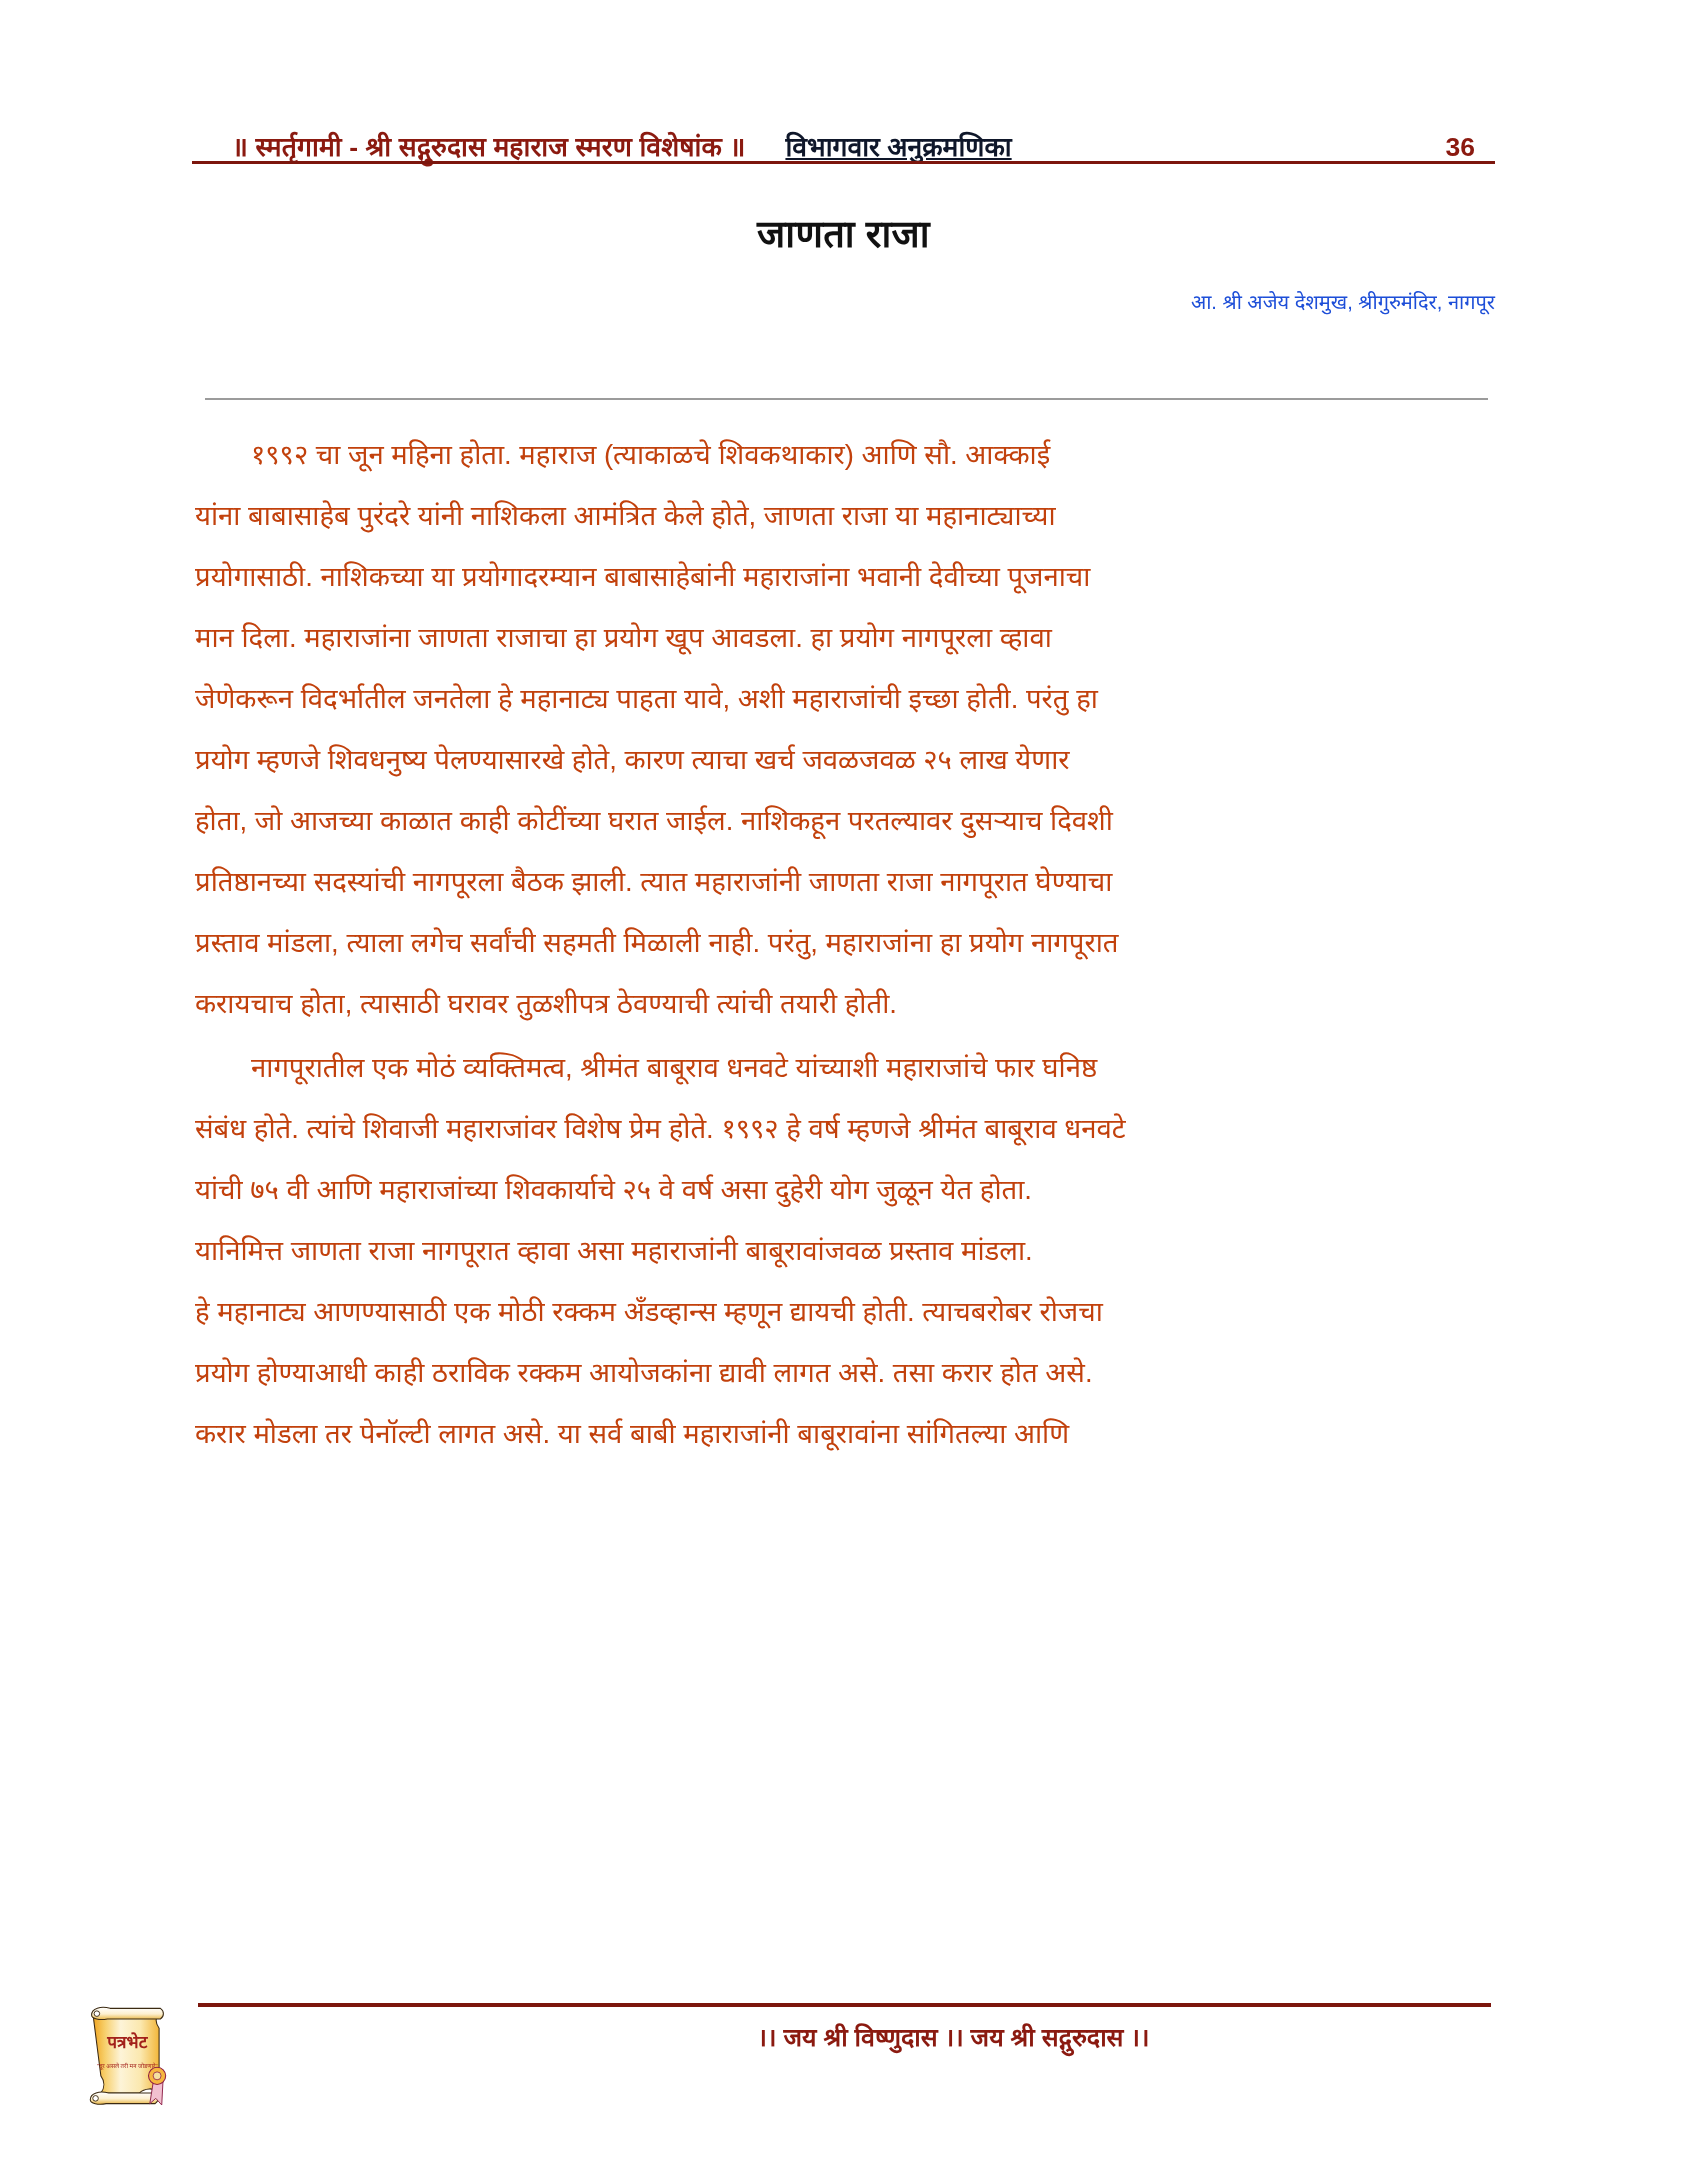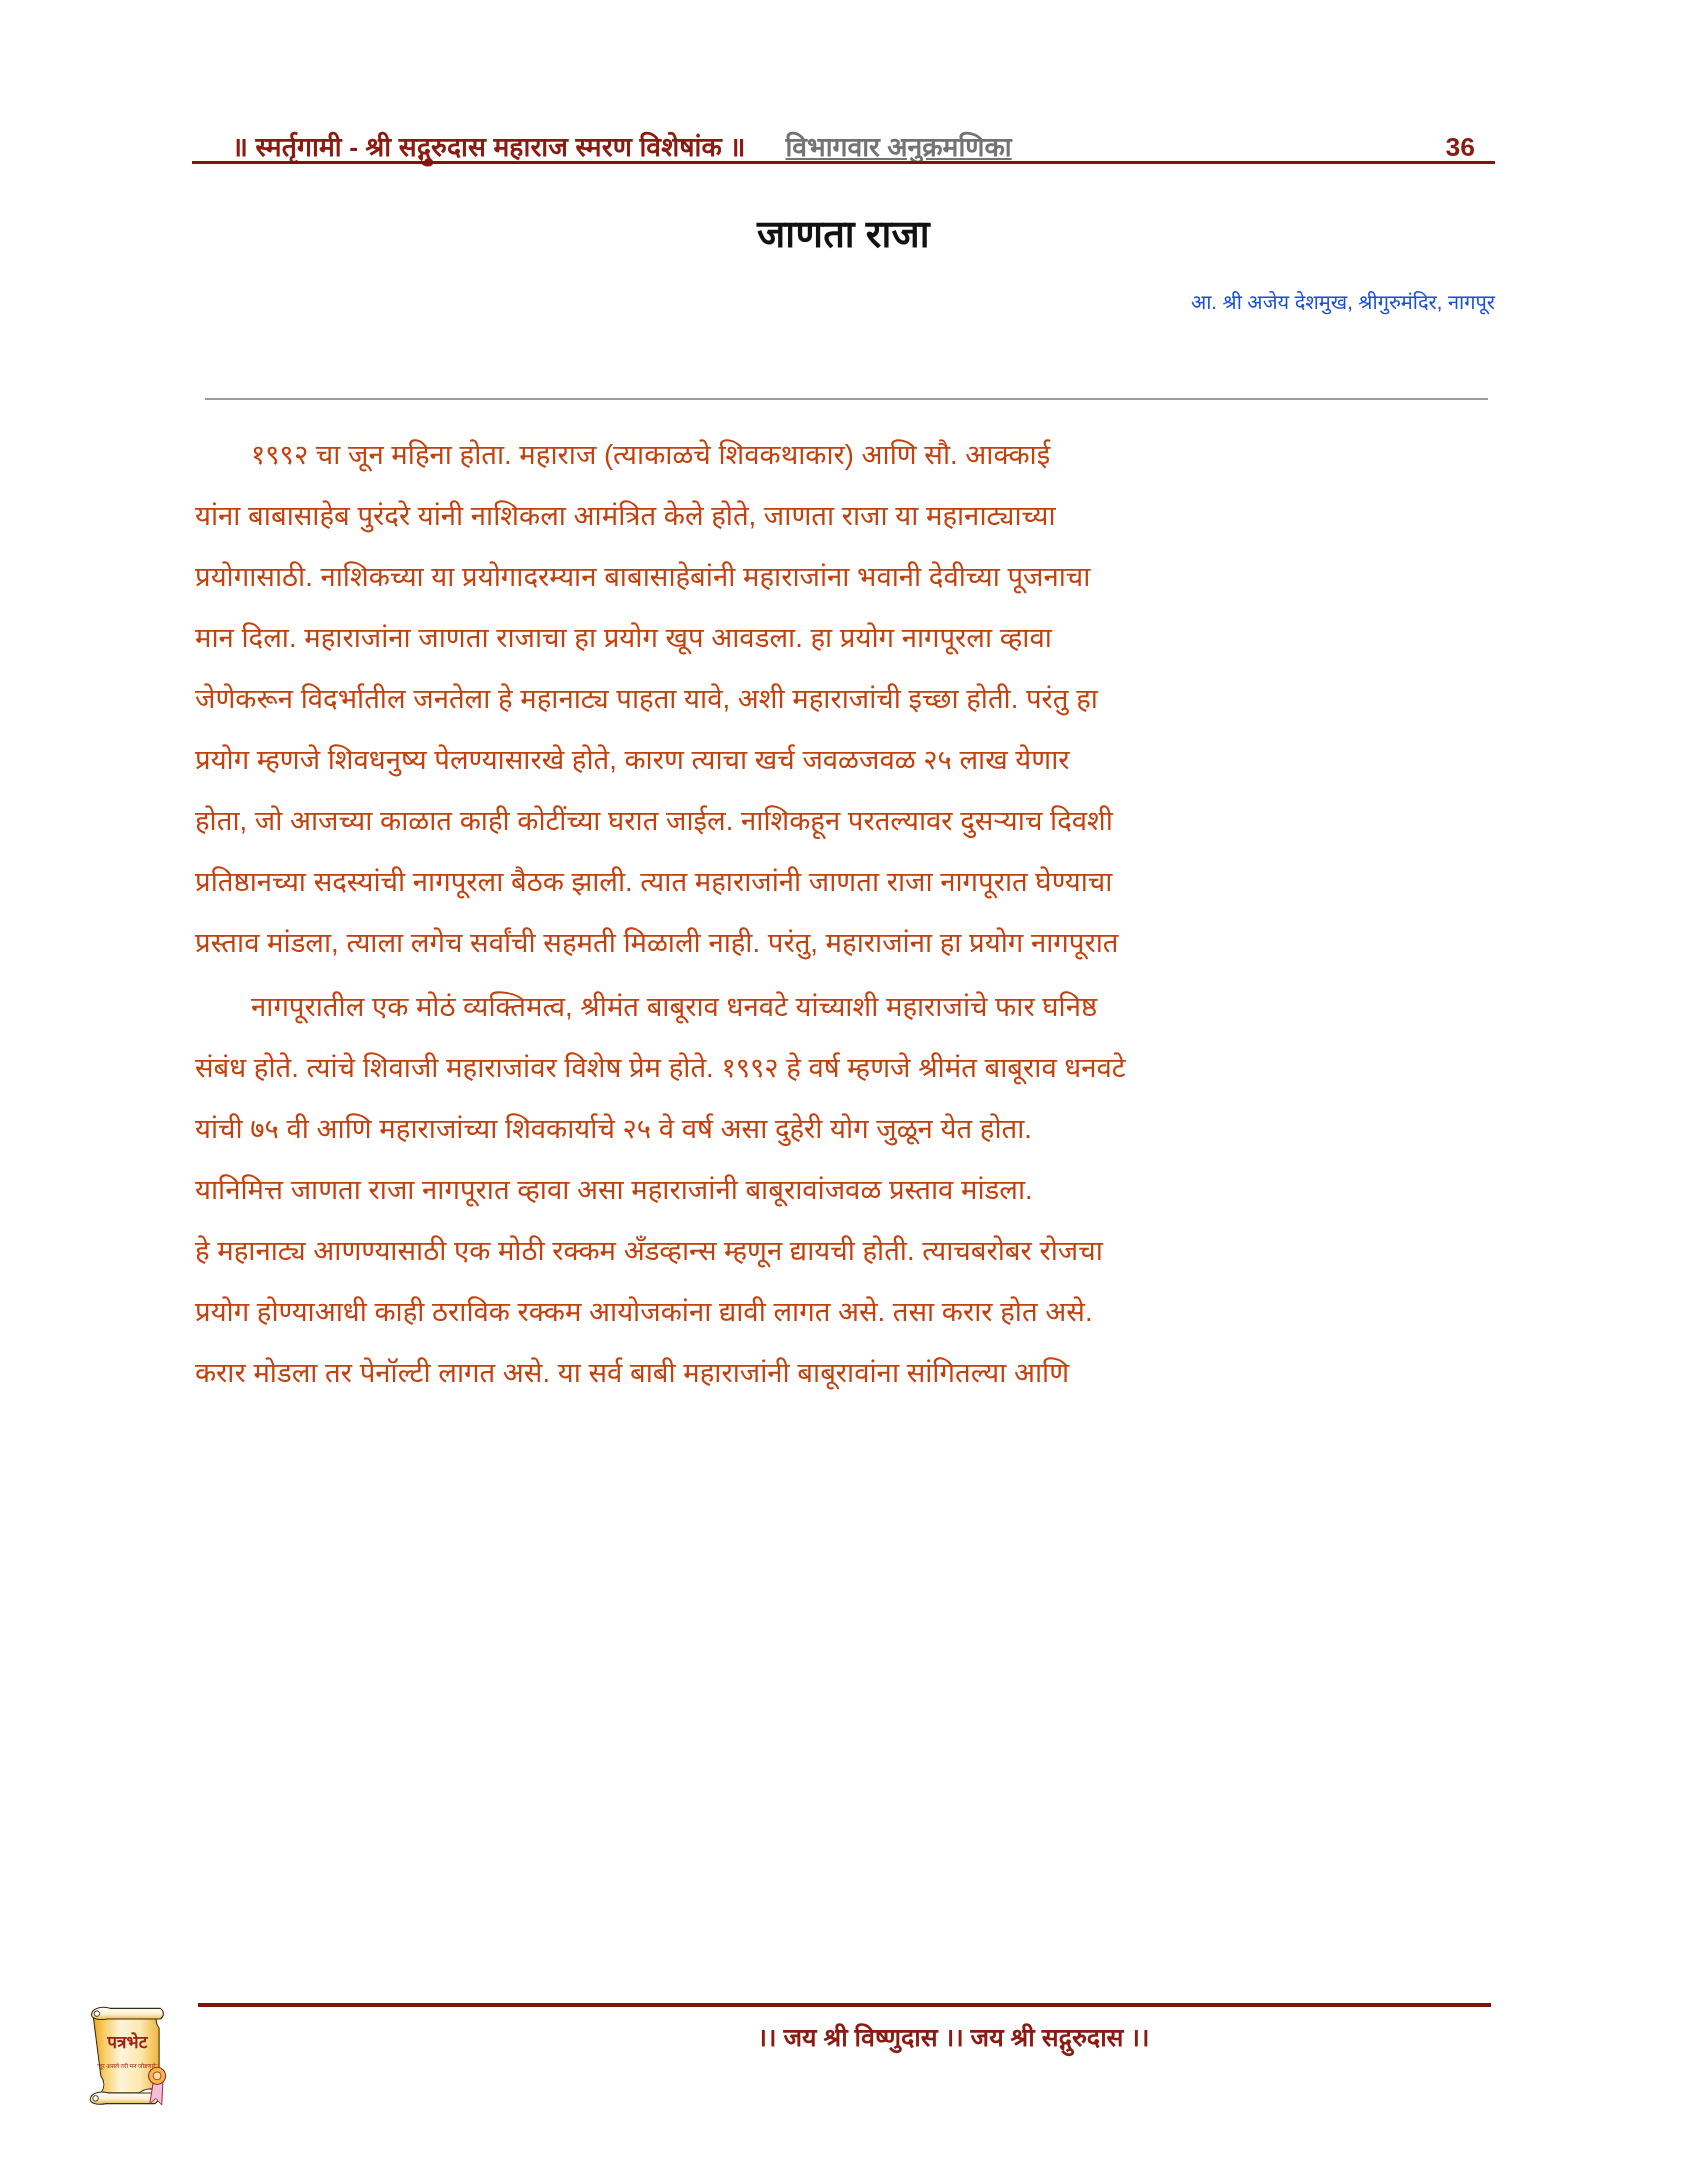--- a/index.html
+++ b/index.html
@@ -29,21 +29,21 @@
   }
   .hdr-title {
     color: #8b1a10;
     font-size: 26.5px;
     font-weight: bold;
     white-space: nowrap;
     letter-spacing: 0.1px;
     margin-left: 40px;
   }
   .hdr-link {
-    color: #737373;
+    color: #0f172a;
     font-size: 26.5px;
     font-weight: bold;
     text-decoration: underline;
     white-space: nowrap;
     margin-left: 40px;
     cursor: pointer;
   }
   .hdr-pageno {
     color: #8b1a10;
     font-size: 26.5px;
@@ -175,20 +175,21 @@
     <p class="para" id="p1">
         <span class="line"><span class="indent"></span>१९९२ चा जून महिना होता. महाराज (त्याकाळचे शिवकथाकार) आणि सौ. आक्काई</span>
         <span class="line">यांना बाबासाहेब पुरंदरे यांनी नाशिकला आमंत्रित केले होते, जाणता राजा या महानाट्याच्या</span>
         <span class="line">प्रयोगासाठी. नाशिकच्या या प्रयोगादरम्यान बाबासाहेबांनी महाराजांना भवानी देवीच्या पूजनाचा</span>
         <span class="line">मान दिला. महाराजांना जाणता राजाचा हा प्रयोग खूप आवडला. हा प्रयोग नागपूरला व्हावा</span>
         <span class="line">जेणेकरून विदर्भातील जनतेला हे महानाट्य पाहता यावे, अशी महाराजांची इच्छा होती. परंतु हा</span>
         <span class="line">प्रयोग म्हणजे शिवधनुष्य पेलण्यासारखे होते, कारण त्याचा खर्च जवळजवळ २५ लाख येणार</span>
         <span class="line">होता, जो आजच्या काळात काही कोटींच्या घरात जाईल. नाशिकहून परतल्यावर दुसऱ्याच दिवशी</span>
         <span class="line">प्रतिष्ठानच्या सदस्यांची नागपूरला बैठक झाली. त्यात महाराजांनी जाणता राजा नागपूरात घेण्याचा</span>
         <span class="line">प्रस्ताव मांडला, त्याला लगेच सर्वांची सहमती मिळाली नाही. परंतु, महाराजांना हा प्रयोग नागपूरात</span>
+        <span class="line">करायचाच होता, त्यासाठी घरावर तुळशीपत्र ठेवण्याची त्यांची तयारी होती.</span>
       </p>
     <p class="para" id="p2">
         <span class="line"><span class="indent"></span>नागपूरातील एक मोठं व्यक्तिमत्व, श्रीमंत बाबूराव धनवटे यांच्याशी महाराजांचे फार घनिष्ठ</span>
         <span class="line">संबंध होते. त्यांचे शिवाजी महाराजांवर विशेष प्रेम होते. १९९२ हे वर्ष म्हणजे श्रीमंत बाबूराव धनवटे</span>
         <span class="line">यांची ७५ वी आणि महाराजांच्या शिवकार्याचे २५ वे वर्ष असा दुहेरी योग जुळून येत होता.</span>
         <span class="line">यानिमित्त जाणता राजा नागपूरात व्हावा असा महाराजांनी बाबूरावांजवळ प्रस्ताव मांडला.</span>
         <span class="line">हे महानाट्य आणण्यासाठी एक मोठी रक्कम अँडव्हान्स म्हणून द्यायची होती. त्याचबरोबर रोजचा</span>
         <span class="line">प्रयोग होण्याआधी काही ठराविक रक्कम आयोजकांना द्यावी लागत असे. तसा करार होत असे.</span>
         <span class="line">करार मोडला तर पेनॉल्टी लागत असे. या सर्व बाबी महाराजांनी बाबूरावांना सांगितल्या आणि</span>
       </p>

